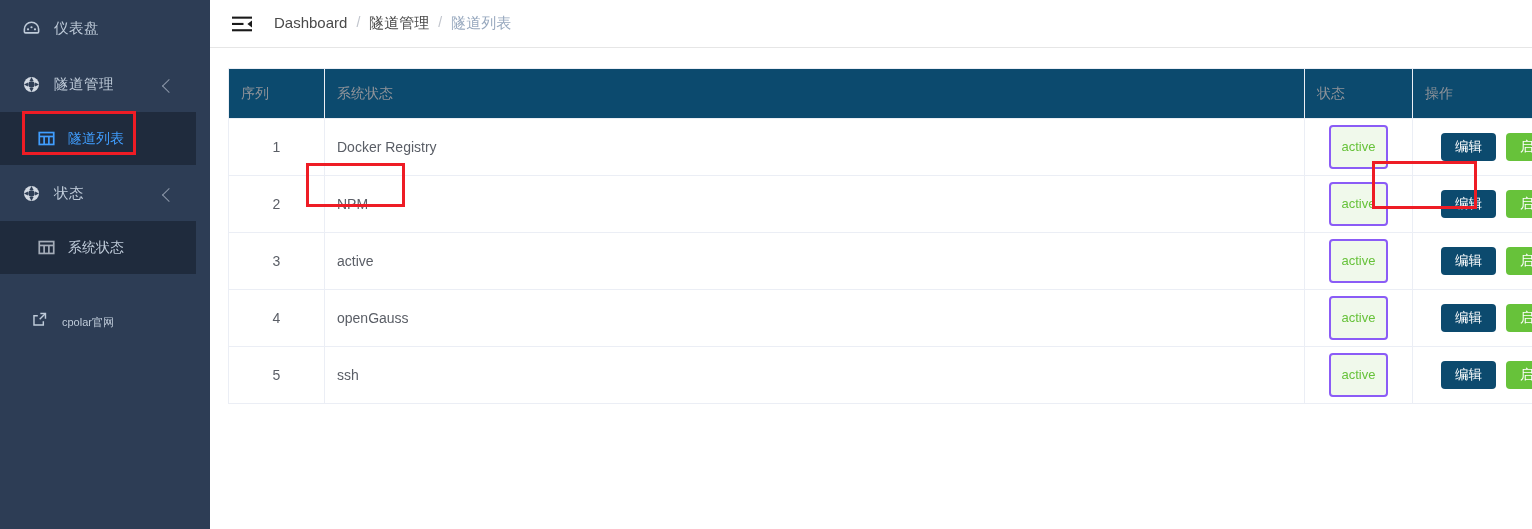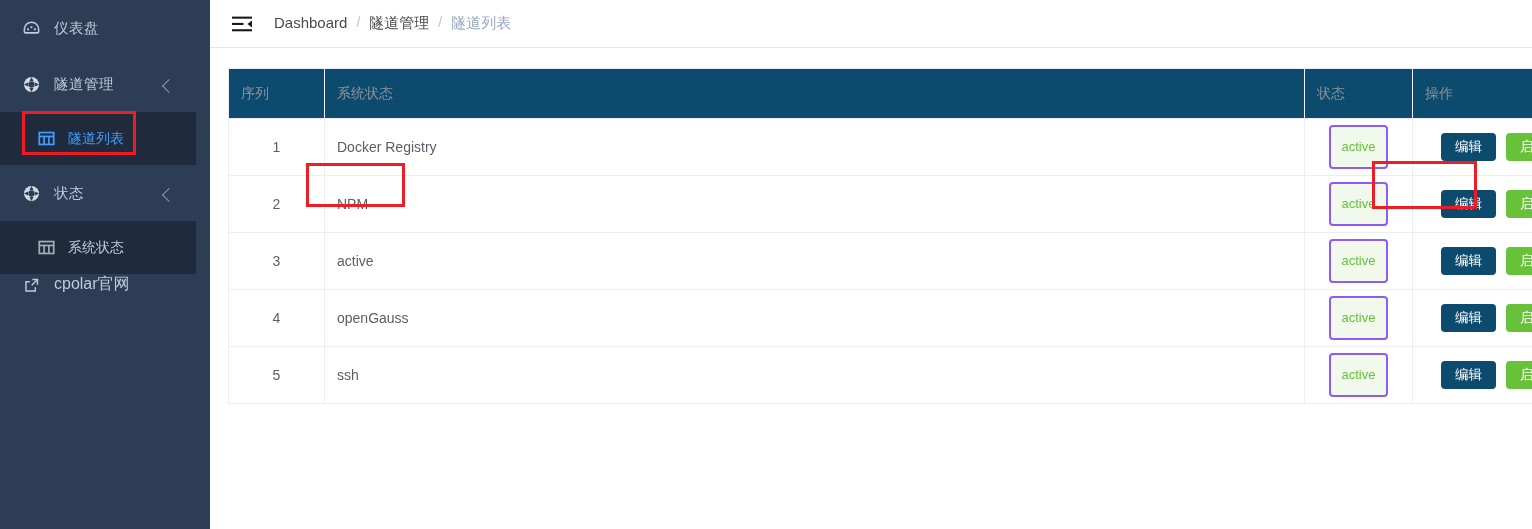--- a/index.html
+++ b/index.html
@@ -55,23 +55,23 @@
     width: 20px; height: 20px;
     margin-right: 12px;
     display: flex; align-items: center; justify-content: center;
     flex: none;
   }
   .sub-item.active { background: #1f2b3d; }
   .sub-item.active .si-label { color: #409eff; }
 
   .sidebar-footer {
     height: 56px;
-    display: flex; align-items: flex-start;
-    padding-left: 20px;
-    font-size: 16px;
+    display: flex; align-items: flex-end;
+    padding-left: 28px;
+    font-size: 11px;
     color: #bfcbd9;
     background: #2d3d55;
     cursor: pointer;
   }
   .sidebar-footer .sf-icon {
     width: 22px; height: 22px; margin-right: 12px;
     display: flex; align-items: center; justify-content: center;
     flex: none;
   }
   .sidebar-fill { background: #2d3d55; flex: 1; }

